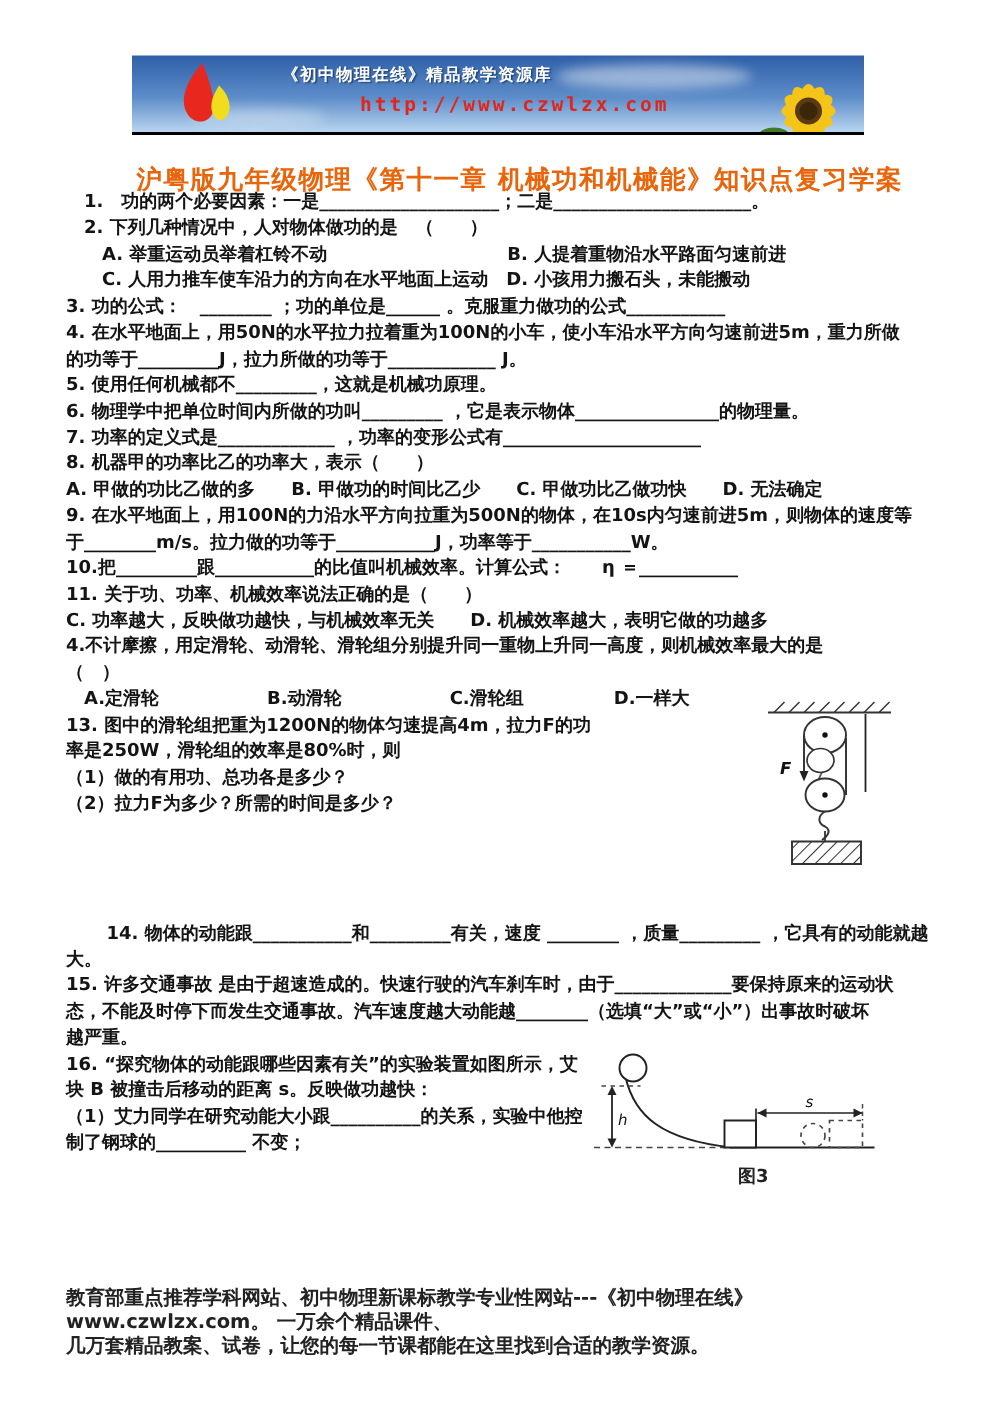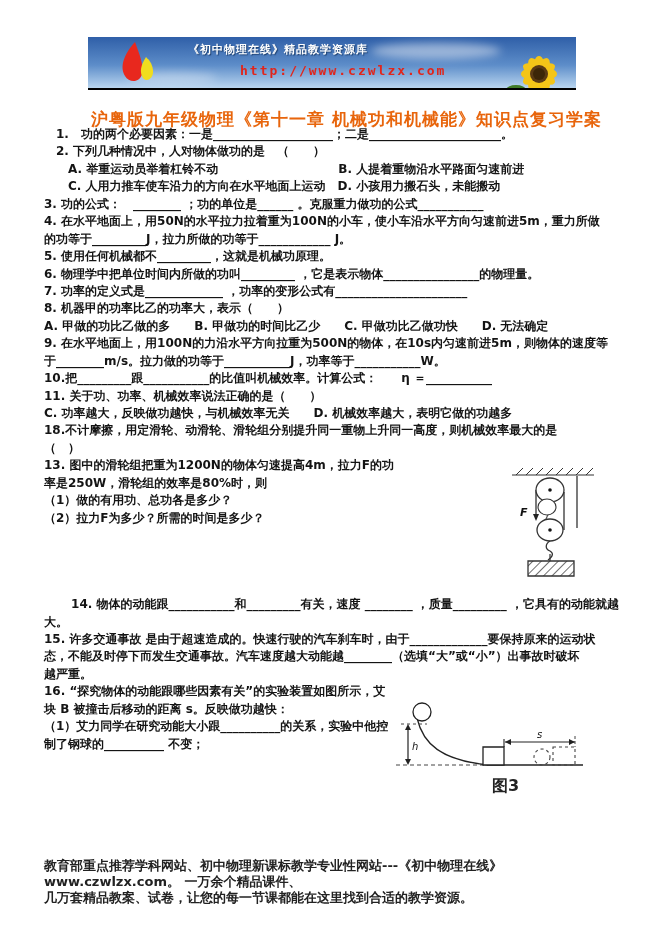--- a/index.html
+++ b/index.html
@@ -38,21 +38,21 @@
     height:17.45px;line-height:17.45px;font-size:12px;font-weight:bold;
     white-space:pre;color:#141414;
   }
   .wline.ind{padding-left:12px;}
   .wline.gap{margin-top:69px;text-align:right;}
   
   .fig{position:absolute;}
   .fig-pulley{left:500px;top:466px;}
   .fig-ramp{left:393px;top:702px;}
   .fig-caption{
-    position:absolute;left:492px;top:776px;font-size:16px;font-weight:bold;color:#222;
+    position:absolute;left:492px;top:776px;font-size:12px;font-weight:bold;color:#222;
   }
   
   .footer{
     position:absolute;left:44px;top:858px;width:580px;
     font-size:13px;line-height:16px;color:#222;font-weight:bold;
   }
   svg line,svg path,svg rect,svg circle,svg ellipse{vector-effect:non-scaling-stroke;}
 </style>
 </head>
 <body>
@@ -98,22 +98,23 @@
       <div class="wline">5. 使用任何机械都不_________，这就是机械功原理。</div>
       <div class="wline">6. 物理学中把单位时间内所做的功叫_________ ，它是表示物体________________的物理量。</div>
       <div class="wline">7. 功率的定义式是_____________ ，功率的变形公式有______________________</div>
       <div class="wline">8. 机器甲的功率比乙的功率大，表示（　　）</div>
       <div class="wline">A. 甲做的功比乙做的多　　B. 甲做功的时间比乙少　　C. 甲做功比乙做功快　　D. 无法确定</div>
       <div class="wline">9. 在水平地面上，用100N的力沿水平方向拉重为500N的物体，在10s内匀速前进5m，则物体的速度等</div>
       <div class="wline">于________m/s。拉力做的功等于___________J，功率等于___________W。</div>
       <div class="wline">10.把_________跟___________的比值叫机械效率。计算公式：　　η ＝___________</div>
       <div class="wline">11. 关于功、功率、机械效率说法正确的是（　　）</div>
       <div class="wline">C. 功率越大，反映做功越快，与机械效率无关　　D. 机械效率越大，表明它做的功越多</div>
-      <div class="wline">18.不计摩擦，用定滑轮、动滑轮、滑轮组分别提升同一重物上升同一高度，则机械效率最大的是</div>
+      <div class="wline">4.不计摩擦，用定滑轮、动滑轮、滑轮组分别提升同一重物上升同一高度，则机械效率最大的是</div>
       <div class="wline">（　）</div>
+      <div class="wline">　A.定滑轮　　　　　　B.动滑轮　　　　　　C.滑轮组　　　　　D.一样大</div>
       <div class="wline">13. 图中的滑轮组把重为1200N的物体匀速提高4m，拉力F的功</div>
       <div class="wline">率是250W，滑轮组的效率是80%时，则</div>
       <div class="wline">（1）做的有用功、总功各是多少？</div>
       <div class="wline">（2）拉力F为多少？所需的时间是多少？</div>
       <div class="wline gap">14. 物体的动能跟___________和_________有关，速度 ________ ，质量_________ ，它具有的动能就越</div>
       <div class="wline">大。</div>
       <div class="wline">15. 许多交通事故 是由于超速造成的。快速行驶的汽车刹车时，由于_____________要保持原来的运动状</div>
       <div class="wline">态，不能及时停下而发生交通事故。汽车速度越大动能越________（选填“大”或“小”）出事故时破坏</div>
       <div class="wline">越严重。</div>
       <div class="wline">16. “探究物体的动能跟哪些因素有关”的实验装置如图所示，艾</div>

